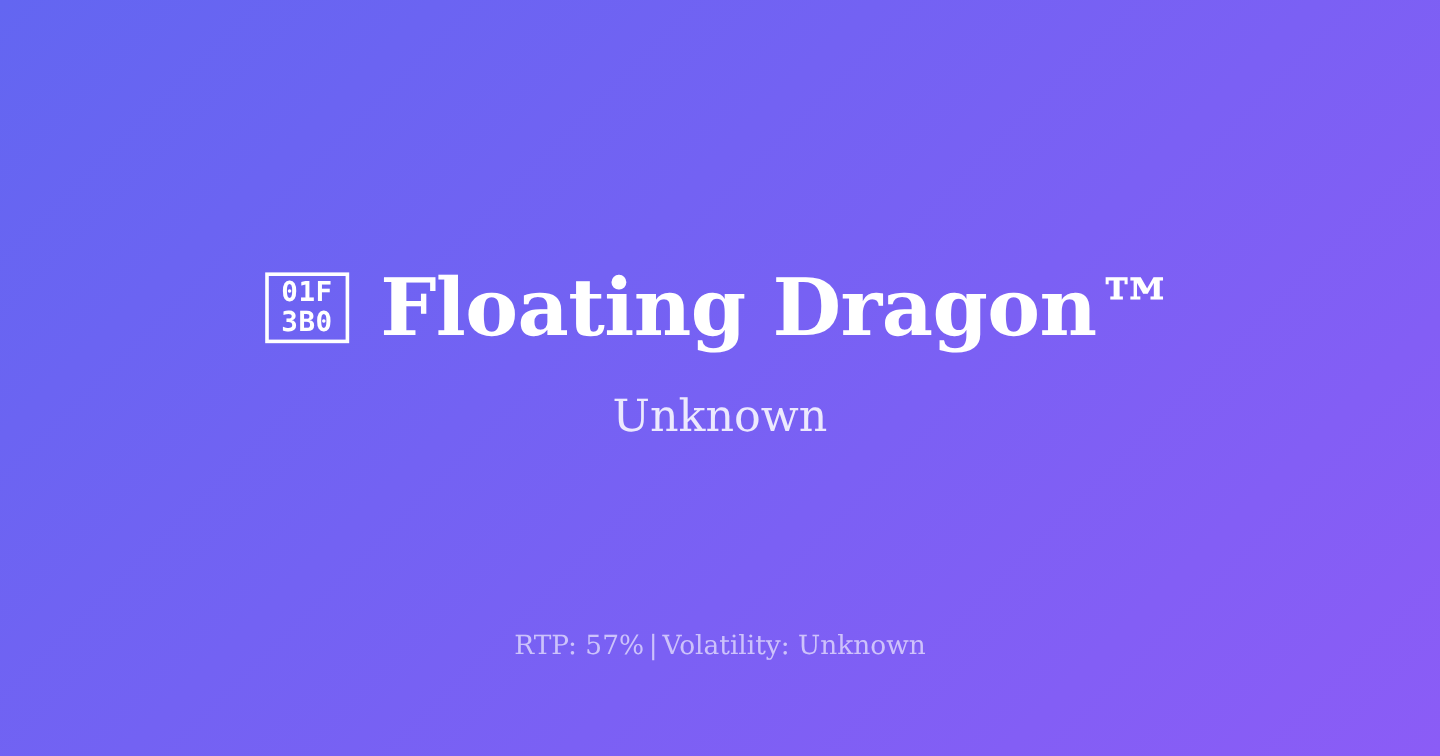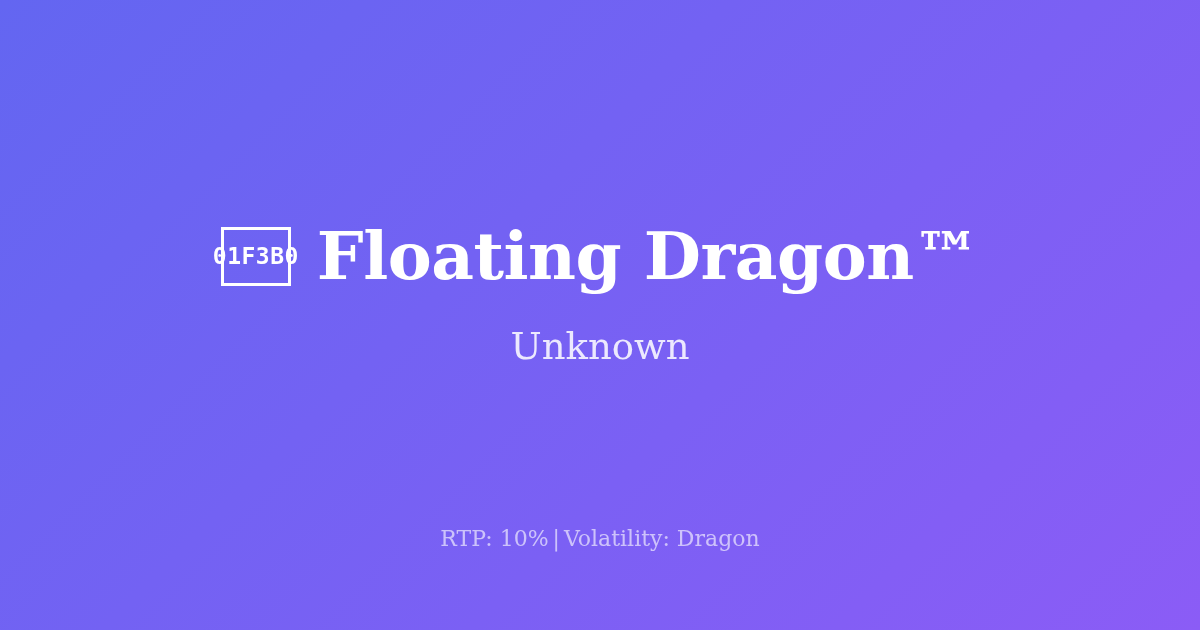--- a/index.html
+++ b/index.html
@@ -44,21 +44,21 @@
     line-height: 1;
   }
 
   
   #game-emoji-icon {
     width: 70px;
     height: 59px;
     box-sizing: border-box;
     border: 3px solid #ffffff;
     display: flex;
-    flex-direction: row;
+    flex-direction: column;
     align-items: center;
     justify-content: center;
     flex: 0 0 auto;
     color: #ffffff;
     font-family: "DejaVu Sans Mono", "Liberation Mono", monospace;
     font-weight: 700;
     font-size: 23px;
     line-height: 25px;
     letter-spacing: 0.5px;
   }
@@ -124,16 +124,16 @@
 
       <h1 id="game-title">Floating Dragon™</h1>
 
     </div>
 
     <div id="game-subtitle">Unknown</div>
 
   </div>
 
   <div id="game-meta">
-    <span>RTP: 10%</span><span class="meta-sep">|</span><span>Volatility: Dragon</span>
+    <span>RTP: 57%</span><span class="meta-sep">|</span><span>Volatility: Unknown</span>
   </div>
 
 </div>
 
 </body></html>

